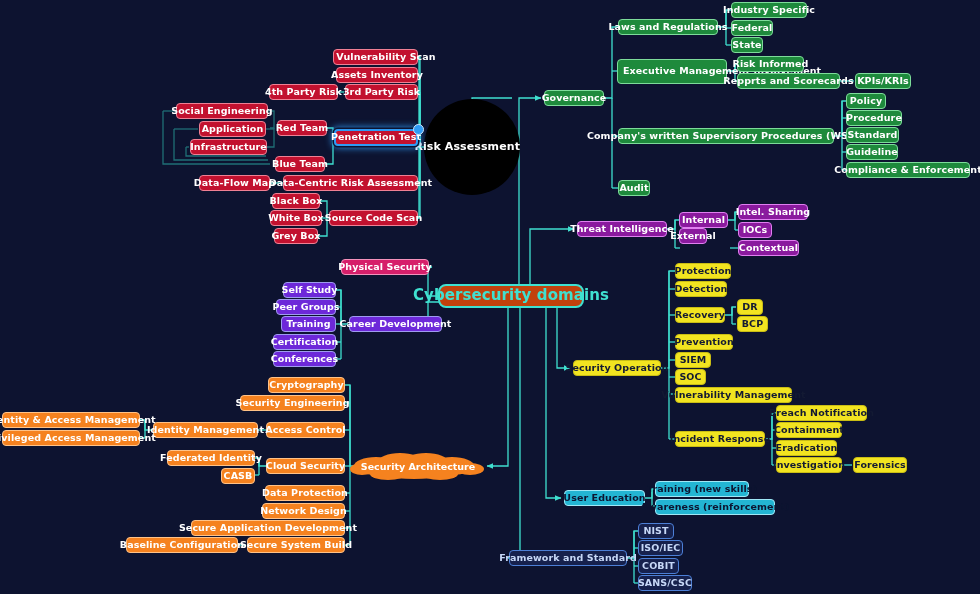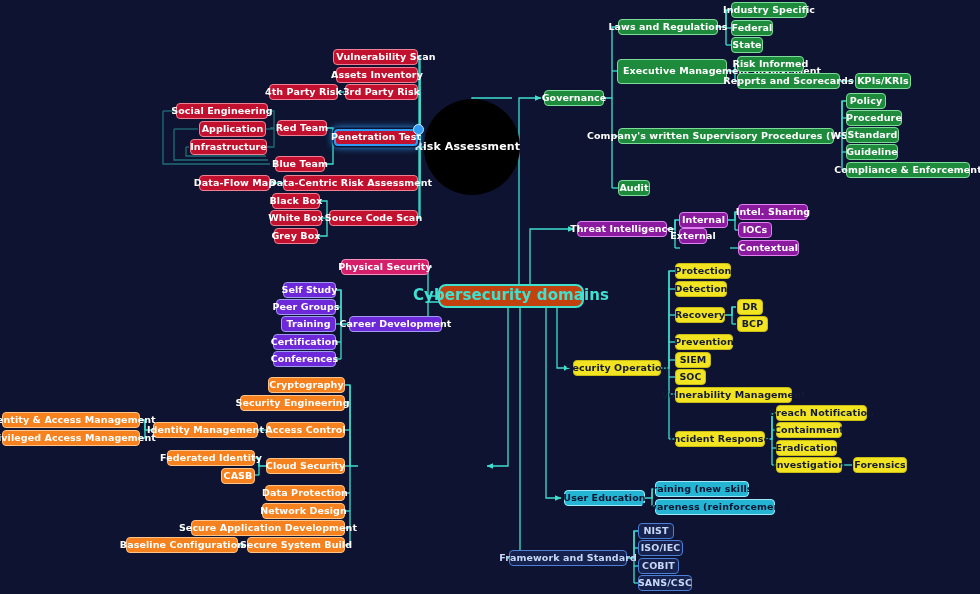--- a/index.html
+++ b/index.html
@@ -437,20 +437,36 @@
   <div class="node navy" style="left:638px;top:540px;width:45px;height:16px;font-size:9.5px;">
     <span>ISO/IEC</span>
   </div>
   <div class="node navy" style="left:638px;top:558px;width:41px;height:16px;font-size:9.5px;">
     <span>COBIT</span>
   </div>
   <div class="node navy" style="left:638px;top:575px;width:54px;height:16px;font-size:9.5px;">
     <span>SANS/CSC</span>
   </div>
 
+  <div class="cloud" style="left:348px;top:450px;width:140px;height:32px;font-size:9.5px;">
+    <svg width="140" height="32" viewBox="0 0 140 32" xmlns="http://www.w3.org/2000/svg">
+      <g fill="#f5821f">
+        <ellipse cx="28" cy="16" rx="22" ry="9"></ellipse>
+        <ellipse cx="52" cy="12" rx="22" ry="9"></ellipse>
+        <ellipse cx="78" cy="12" rx="22" ry="9"></ellipse>
+        <ellipse cx="104" cy="16" rx="22" ry="9"></ellipse>
+        <ellipse cx="66" cy="19" rx="44" ry="10"></ellipse>
+        <ellipse cx="14" cy="19" rx="12" ry="6"></ellipse>
+        <ellipse cx="122" cy="19" rx="14" ry="6"></ellipse>
+        <ellipse cx="40" cy="24" rx="18" ry="6"></ellipse>
+        <ellipse cx="92" cy="24" rx="18" ry="6"></ellipse>
+      </g>
+    </svg>
+    <span>Security Architecture</span>
+  </div>
 
   <div class="node orange" style="left:268px;top:377px;width:77px;height:16px;font-size:9.5px;">
     <span>Cryptography</span>
   </div>
   <div class="node orange" style="left:240px;top:395px;width:105px;height:16px;font-size:9.5px;">
     <span>Security Engineering</span>
   </div>
   <div class="node orange" style="left:266px;top:422px;width:79px;height:16px;font-size:9.5px;">
     <span>Access Control</span>
   </div>

